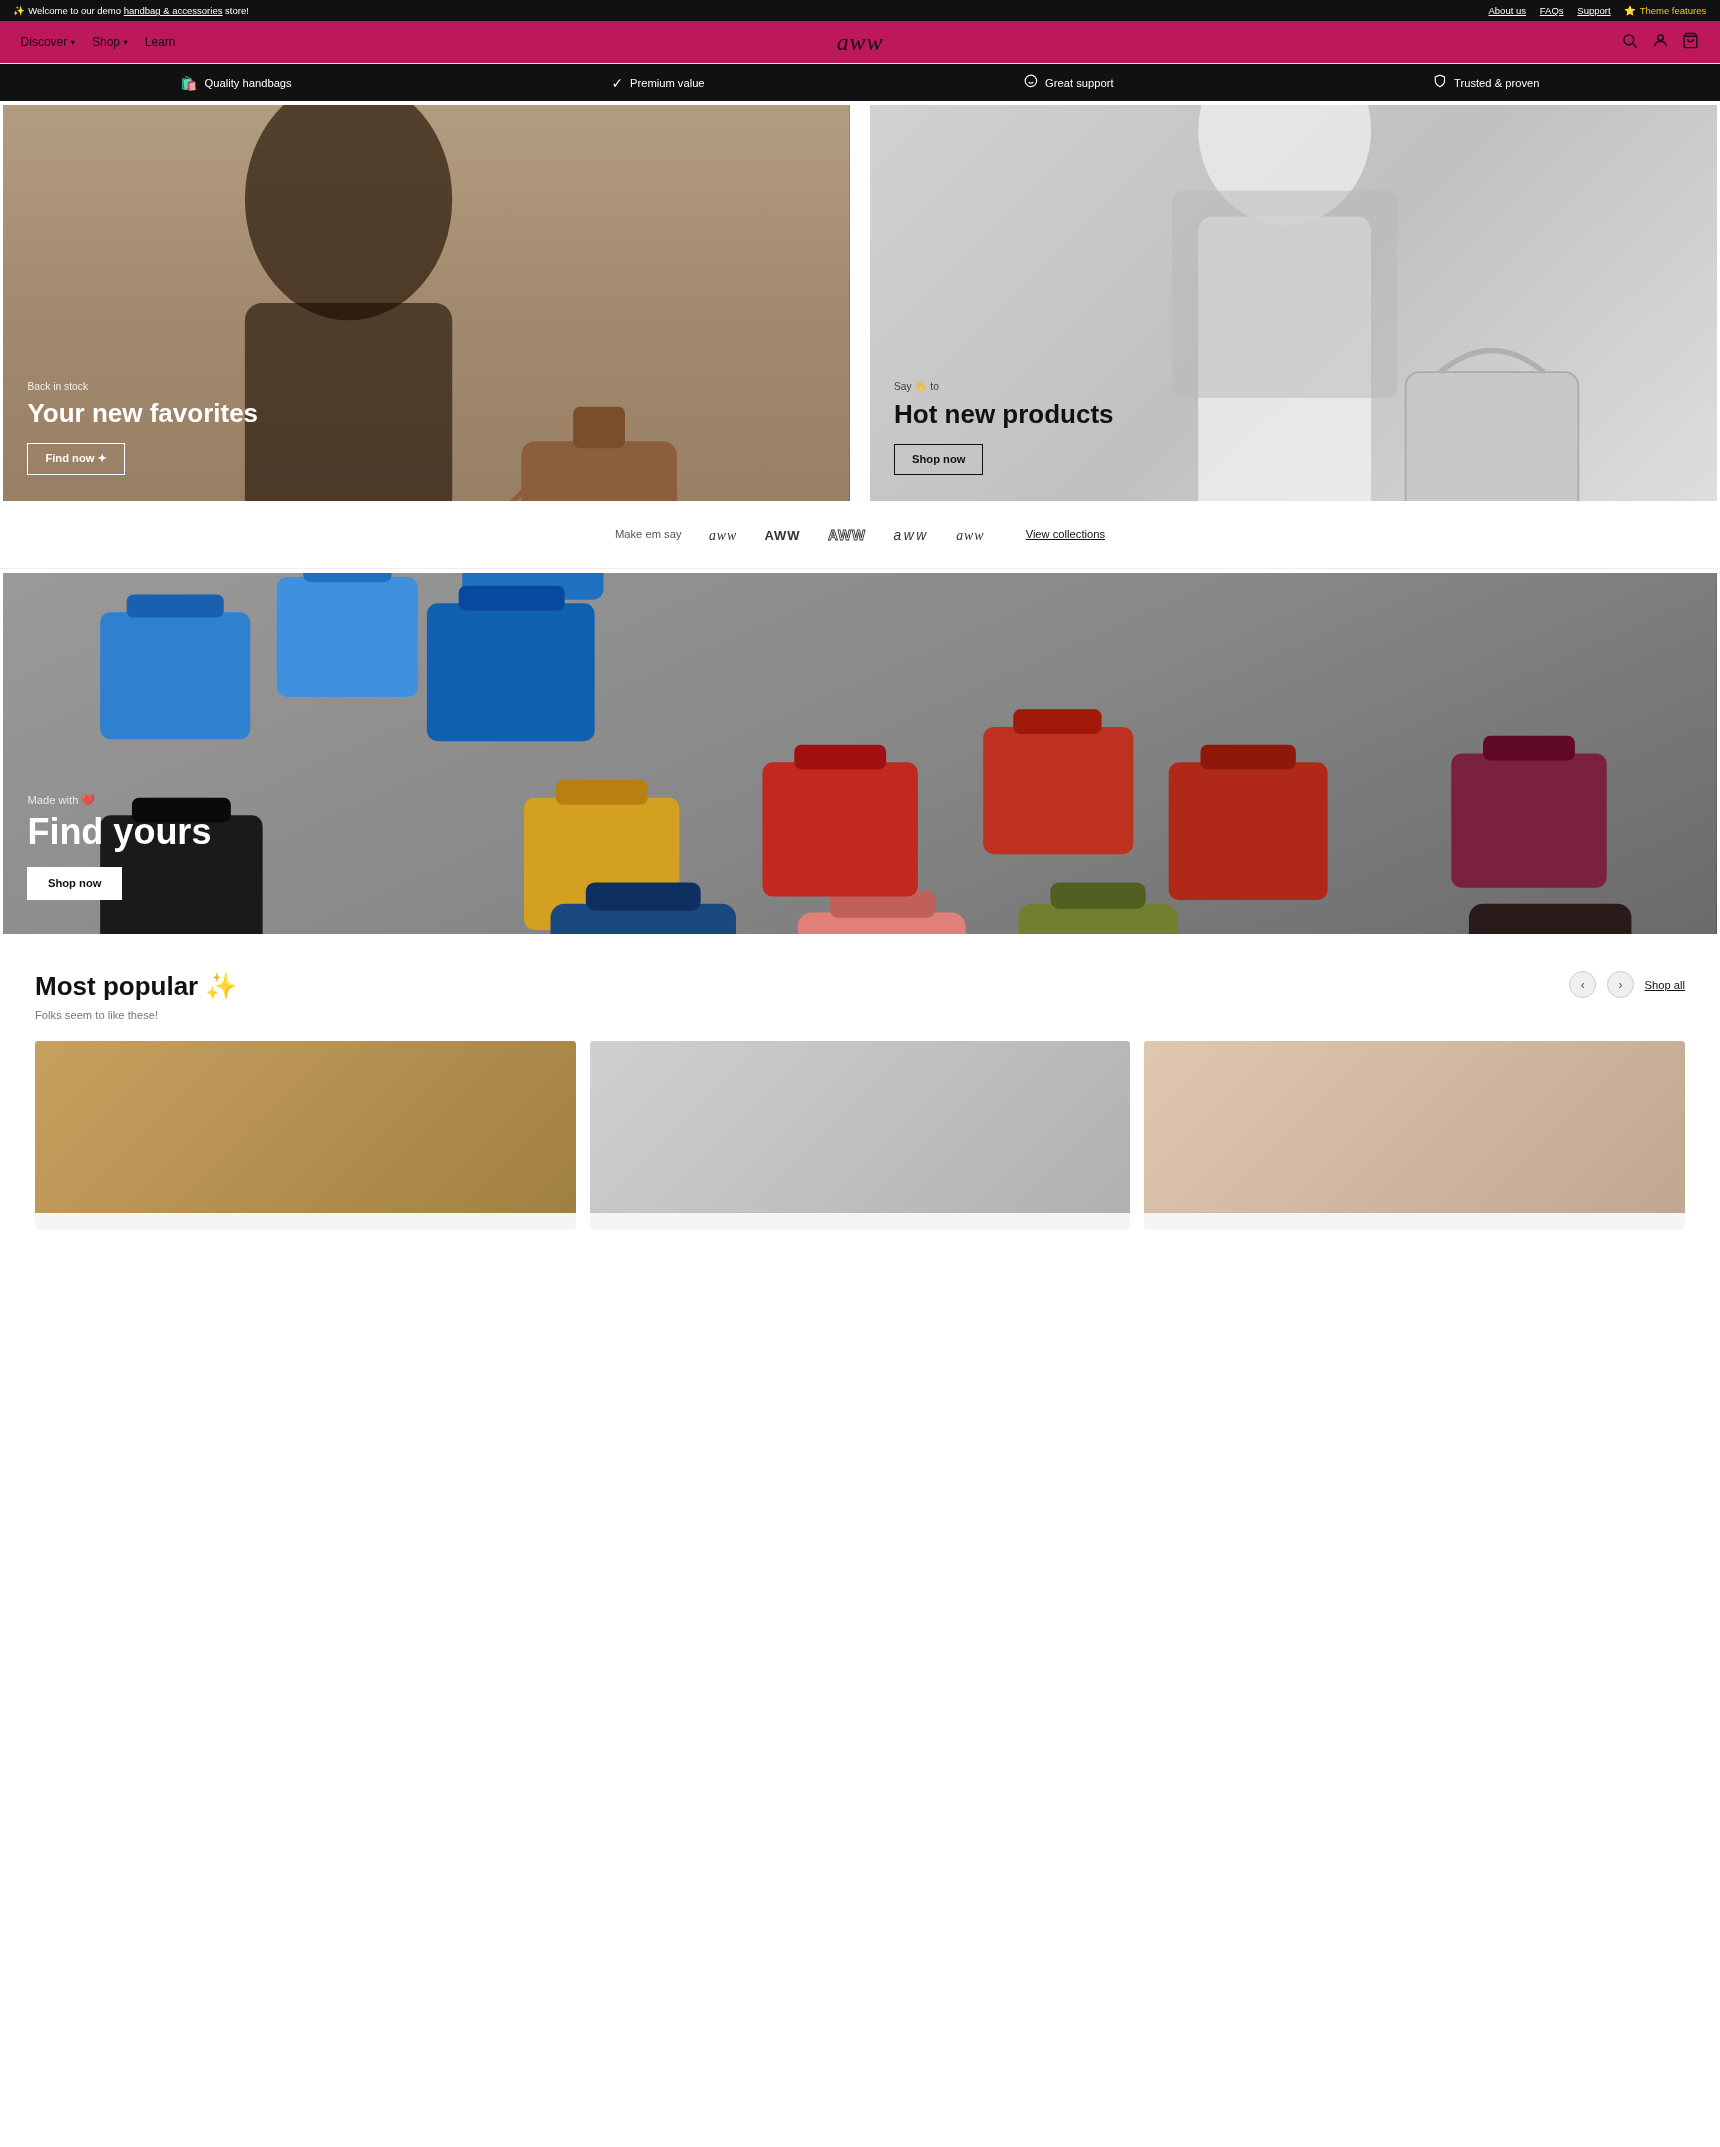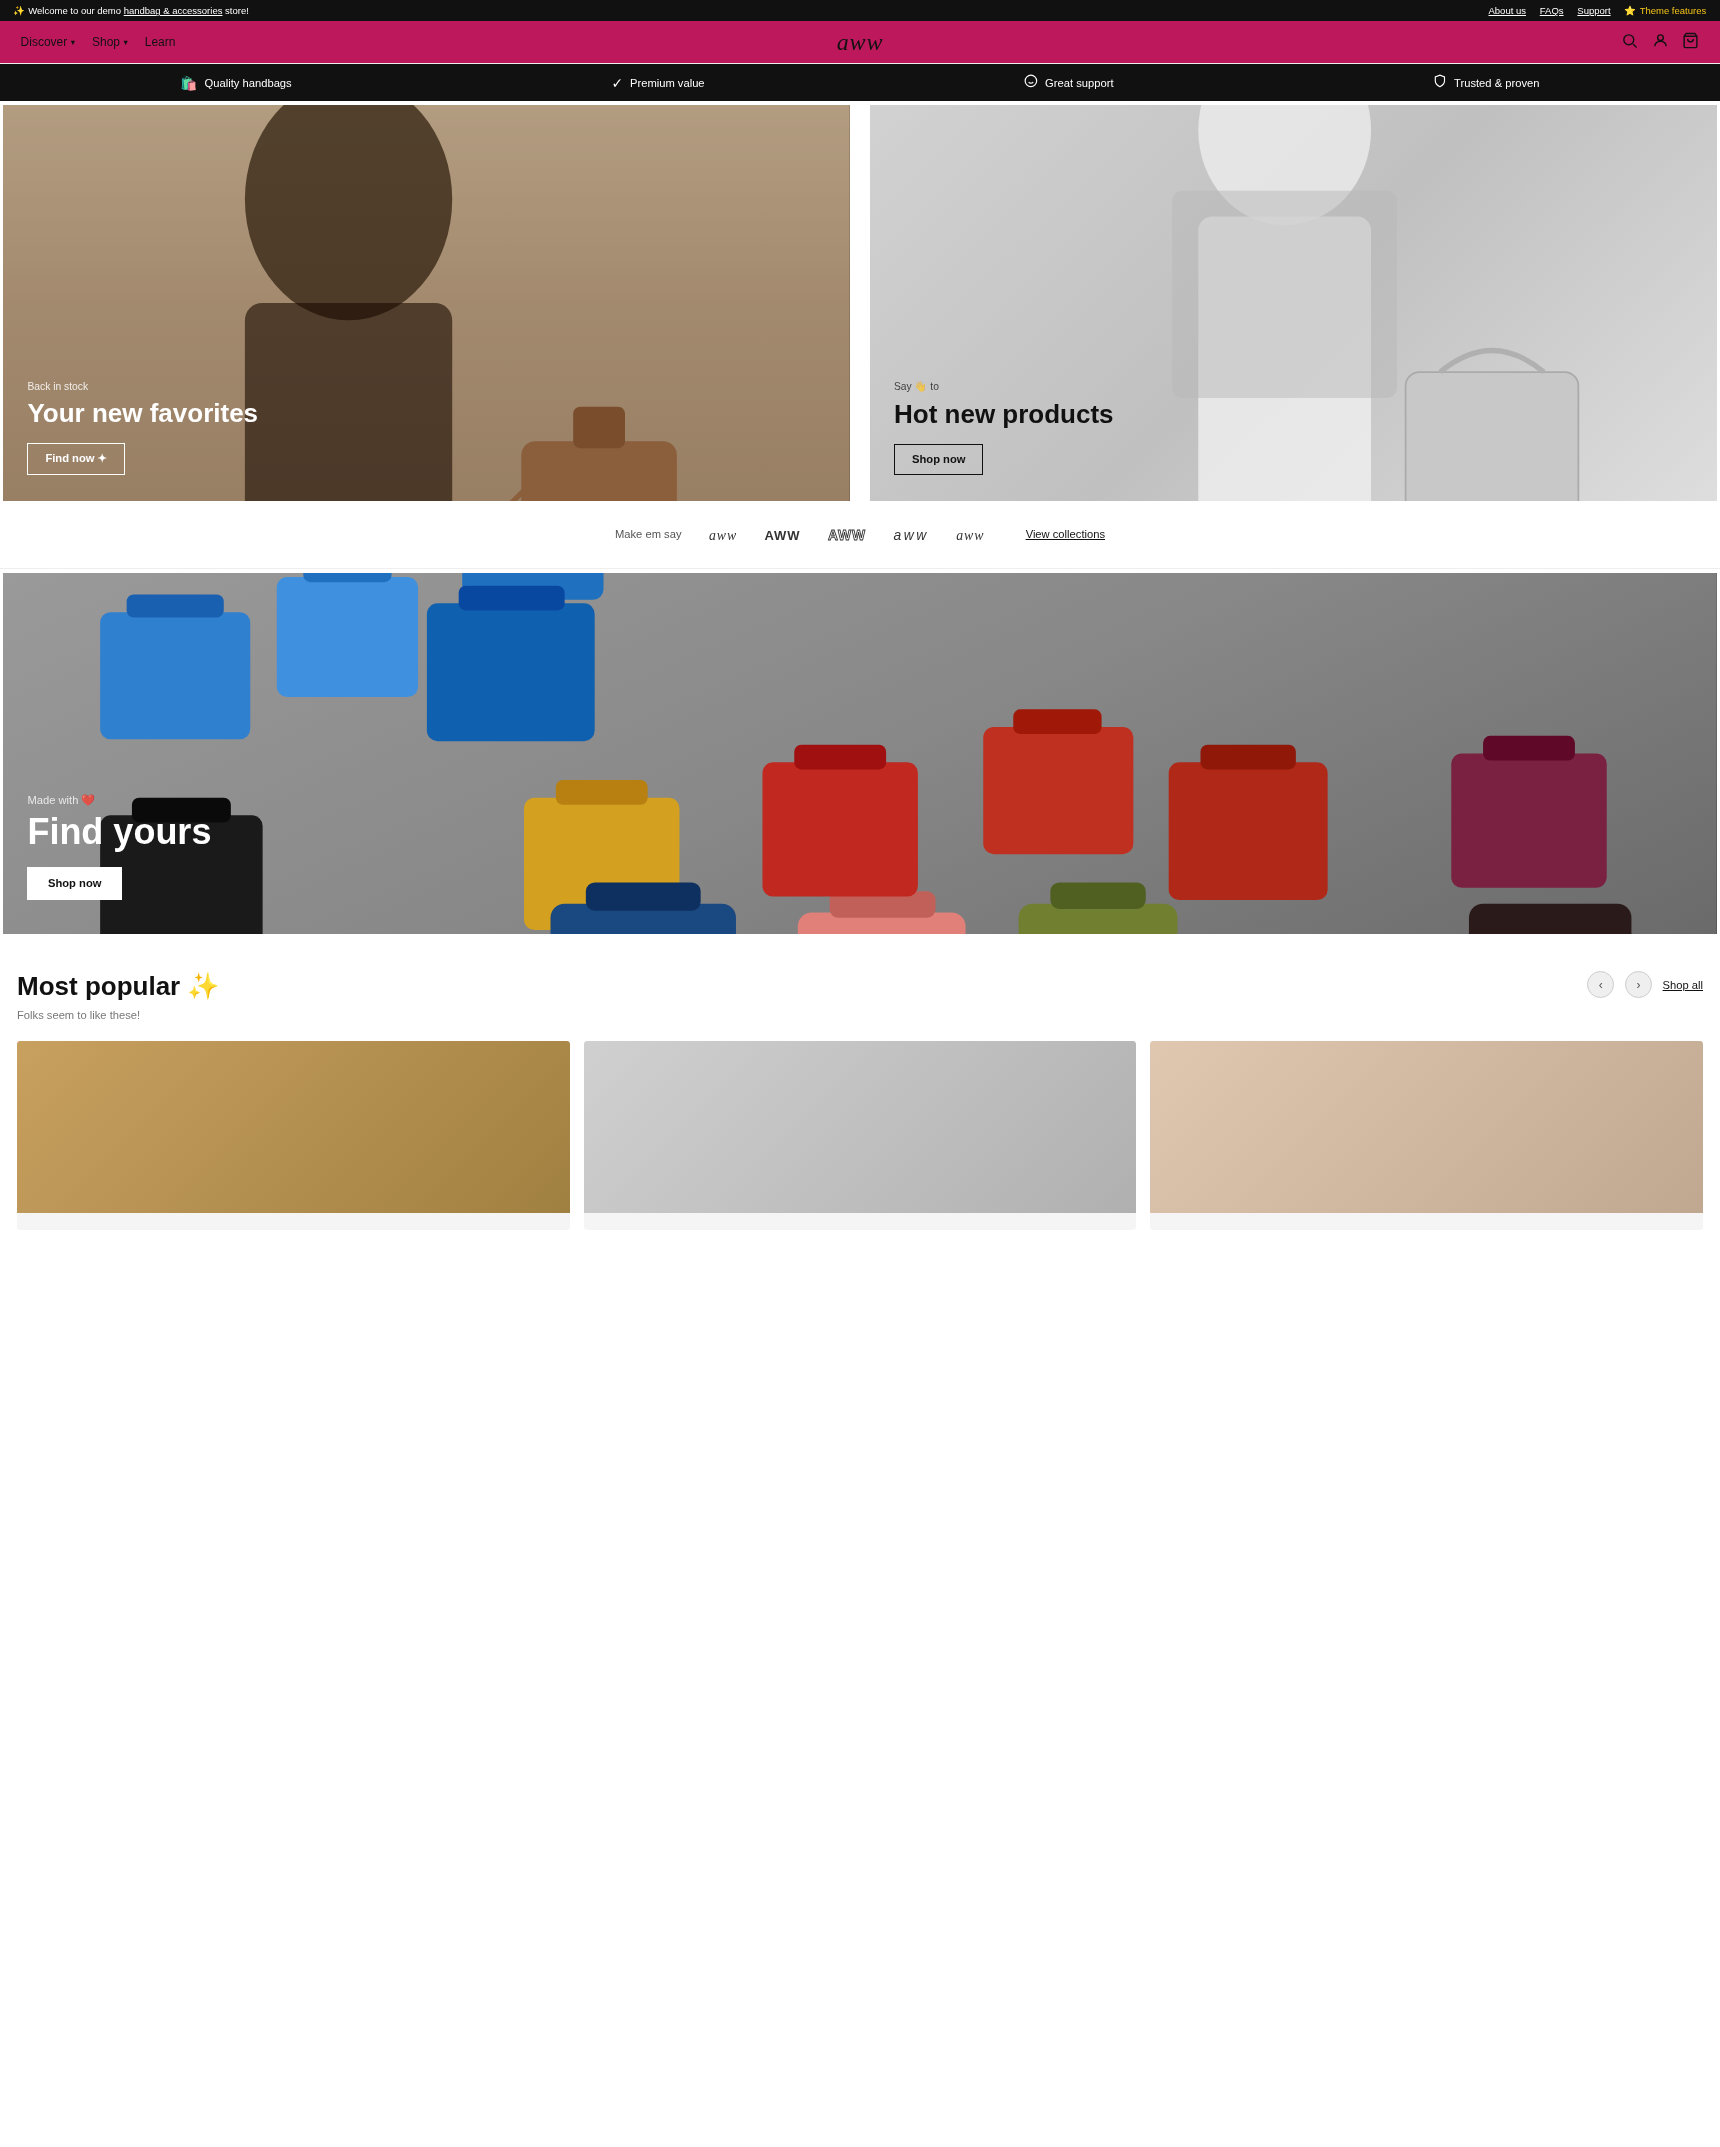--- a/index.html
+++ b/index.html
@@ -176,21 +176,21 @@
 
     
     .bag-scatter {
       position: absolute;
       top: 0; left: 0; right: 0; bottom: 0;
       pointer-events: none;
     }
 
     
     .most-popular {
-      padding: 34px 17px 17px;
+      padding: 34px 35px 17px;
     }
     .section-header {
       display: flex;
       align-items: flex-start;
       justify-content: space-between;
       margin-bottom: 6.9px;
     }
     .section-nav { display: flex; align-items: center; gap: 10.3px; }
     .nav-arrow {
       width: 27.5px; height: 27.5px;

